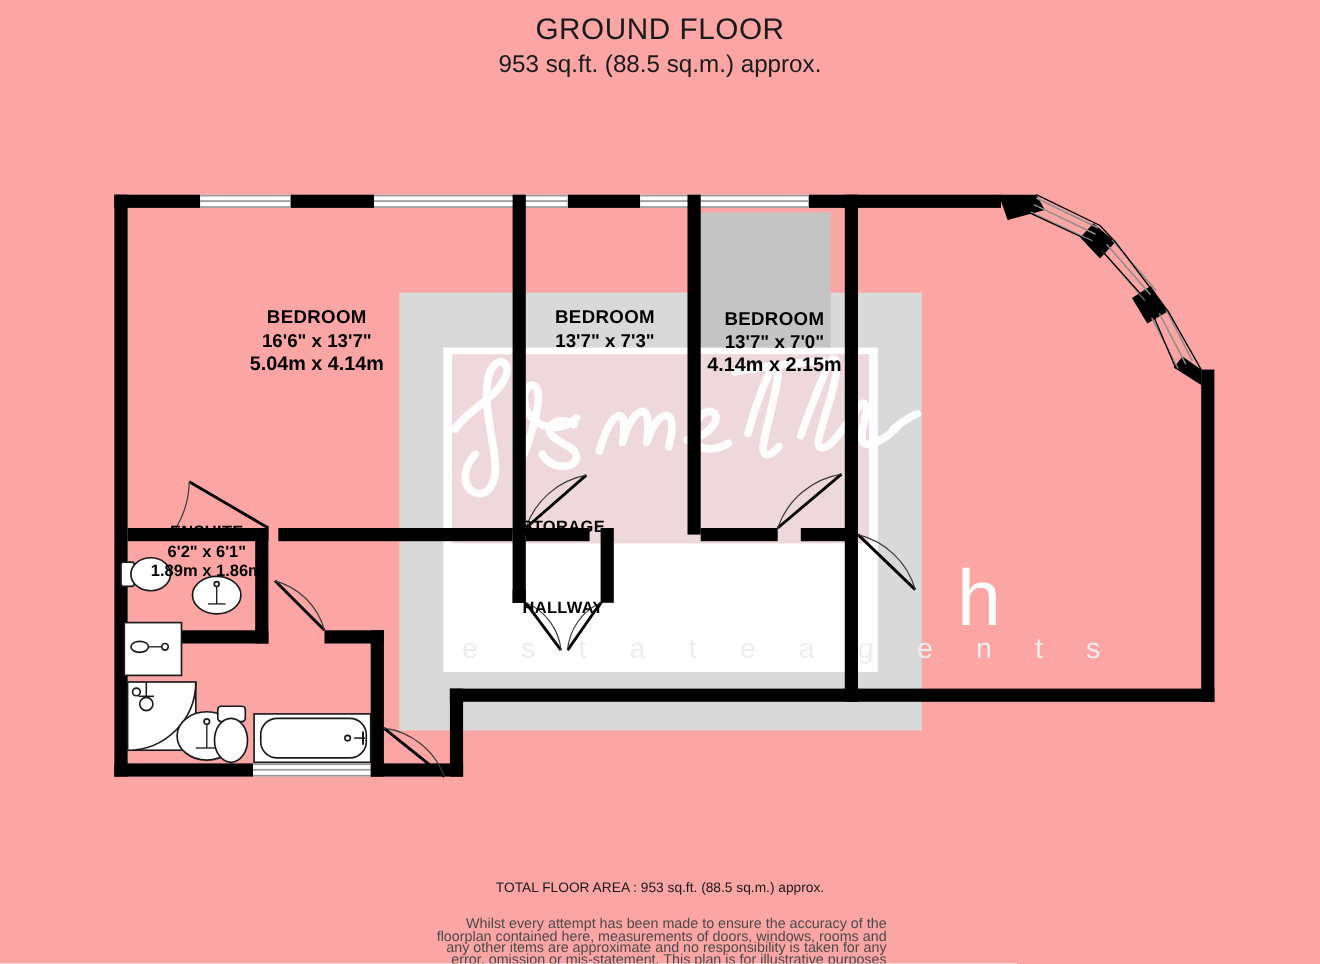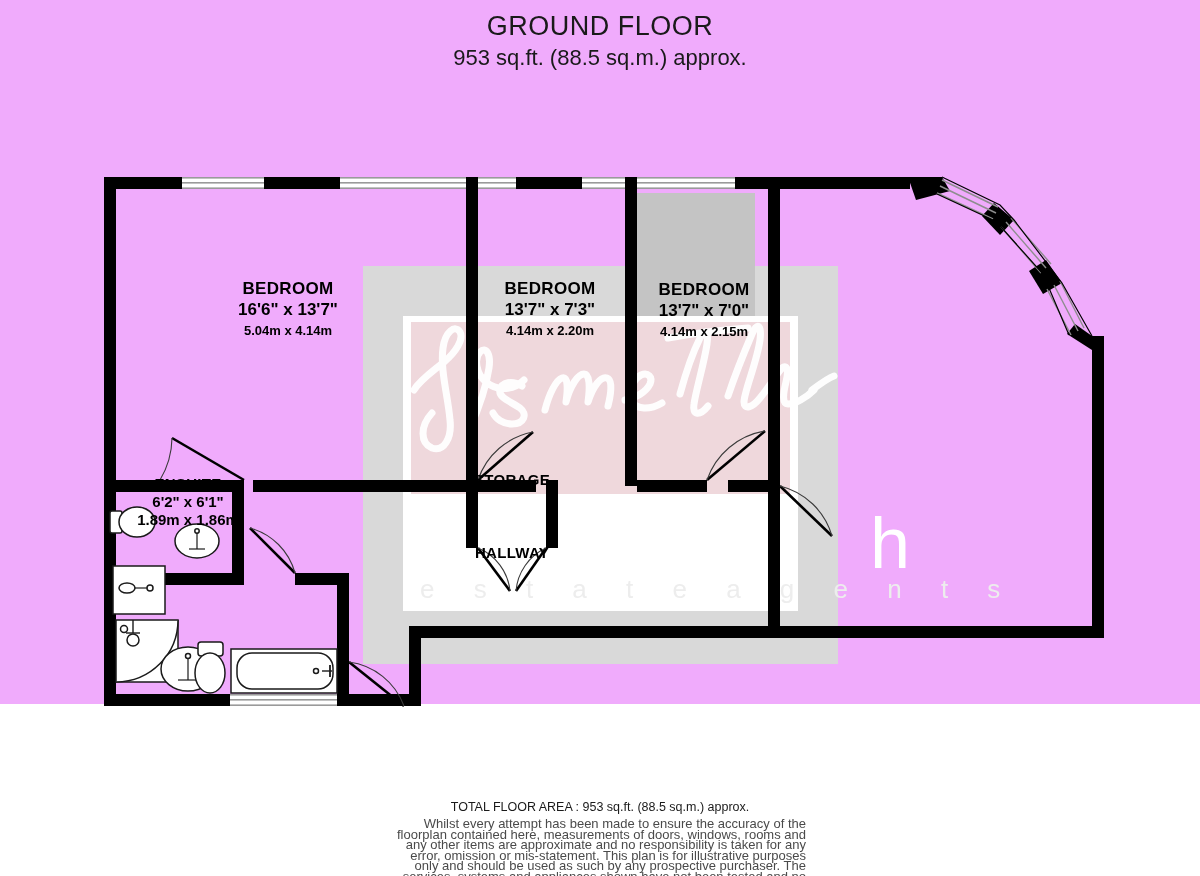--- a/index.html
+++ b/index.html
@@ -12,22 +12,22 @@
     height: 876px;
     font-family: "Liberation Sans", sans-serif;
     color: #000000;
     overflow: hidden;
     position: relative;
   }
 
   #page {
     position: relative;
     width: 1200px;
-    height: 704px;
-    background: #f0abfc;
+    height: 876px;
+    background: #fca5a5;
   }
 
   
   .title-block {
     position: absolute;
     left: 0;
     top: 10px;
     width: 1200px;
     text-align: center;
   }
@@ -68,21 +68,21 @@
   .room-label .rl-name {
     font-size: 17px;
     line-height: 21px;
     letter-spacing: 0.3px;
   }
   .room-label .rl-imp {
     font-size: 17px;
     line-height: 21px;
   }
   .room-label .rl-met {
-    font-size: 13px;
+    font-size: 18px;
     line-height: 21px;
   }
   .room-label.small .rl-name,
   .room-label.small .rl-imp,
   .room-label.small .rl-met {
     font-size: 15px;
     line-height: 18px;
   }
   .room-label.nameonly .rl-name {
     font-size: 15px;
@@ -93,21 +93,21 @@
     position: absolute;
     left: 0;
     top: 798px;
     width: 1200px;
     text-align: center;
   }
   .footer-total {
     font-size: 12.5px;
     color: #1a1a1a;
     line-height: 18px;
-    margin-bottom: 3px;
+    margin-bottom: 19px;
   }
   .footer-disclaimer {
     font-size: 13px;
     color: #4a4a4a;
     line-height: 10.5px;
     width: 412px;
     margin: 0 auto;
     text-align: right;
   }
   .footer-made {
@@ -357,21 +357,20 @@
 
   <div class="room-label" style="left:182px; top:278px; width:212px;">
     <div class="rl-name">BEDROOM</div>
     <div class="rl-imp">16'6"  x 13'7"</div>
     <div class="rl-met">5.04m  x 4.14m</div>
   </div>
 
   <div class="room-label" style="left:444px; top:278px; width:212px;">
     <div class="rl-name">BEDROOM</div>
     <div class="rl-imp">13'7"  x 7'3"</div>
-    <div class="rl-met">4.14m  x 2.20m</div>
   </div>
 
   <div class="room-label" style="left:598px; top:279px; width:212px;">
     <div class="rl-name">BEDROOM</div>
     <div class="rl-imp">13'7"  x 7'0"</div>
     <div class="rl-met">4.14m  x 2.15m</div>
   </div>
 
 
   <div class="room-label small" style="left:88px; top:475px; width:200px;">

